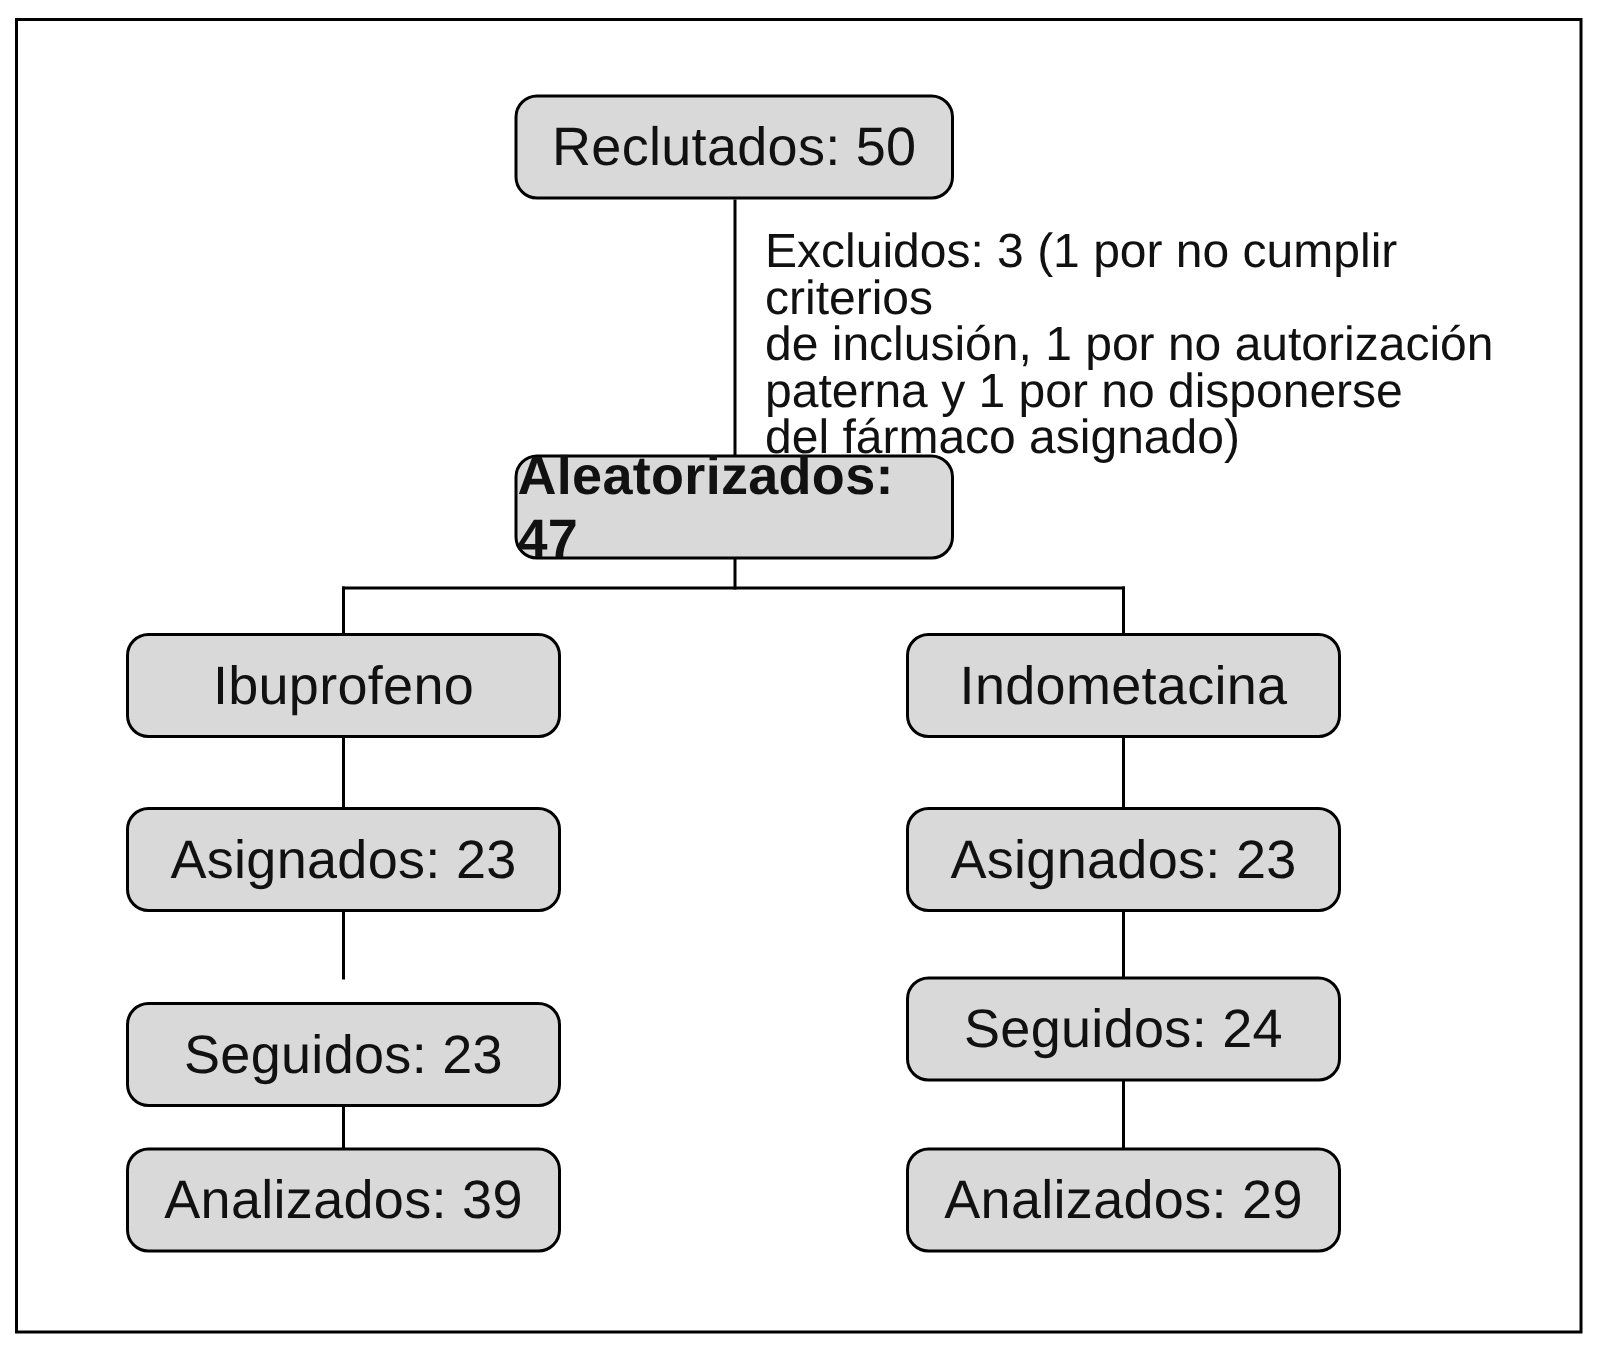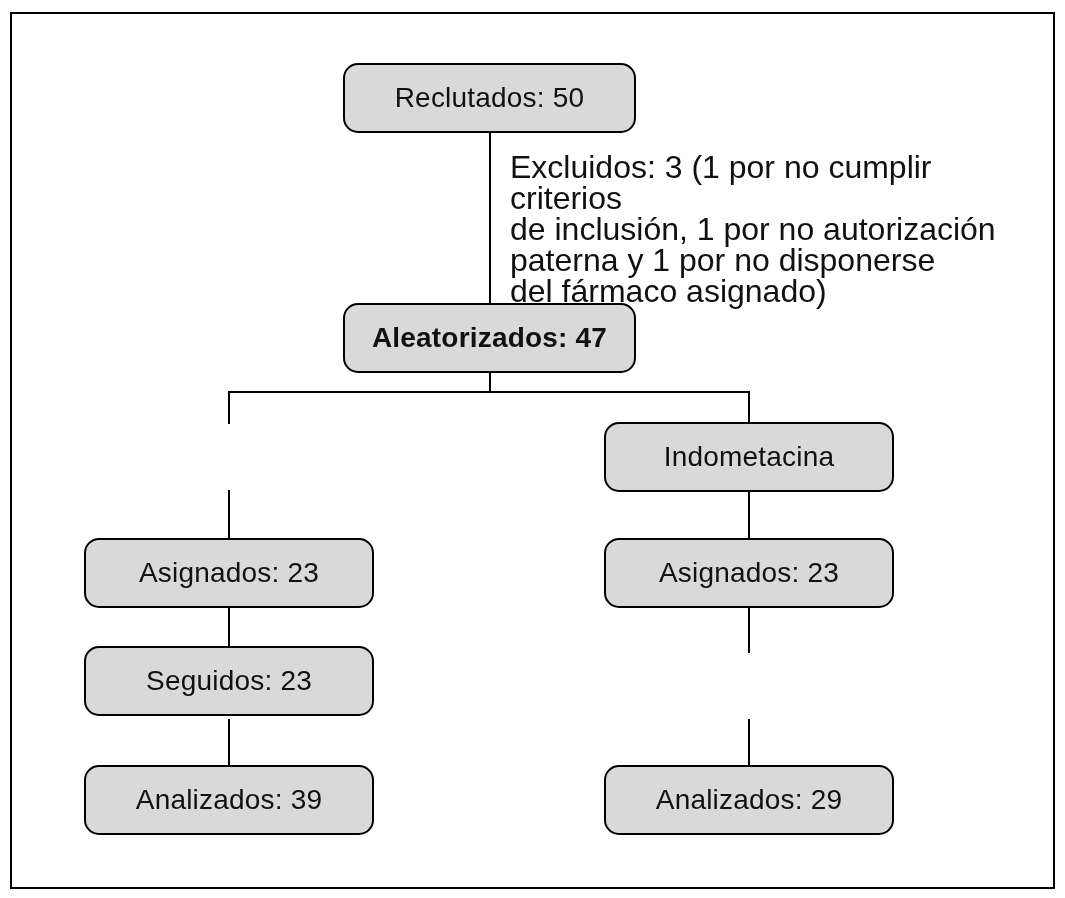--- a/index.html
+++ b/index.html
@@ -28,36 +28,36 @@
   .node {
     position: absolute;
     height: 70px;
     background: #d9d9d9;
     border: 2px solid #000000;
     border-radius: 15px;
     box-sizing: border-box;
     display: flex;
     align-items: center;
     justify-content: center;
-    font-size: 28px;
+    font-size: 36px;
     color: #111111;
     letter-spacing: 0.2px;
     z-index: 2;
   }
   .w-top { width: 293px; }
   .w-col { width: 290px; }
 
   
   #box-recruited    { left: 343px; top: 63px;  }
   #box-randomized   { left: 343px; top: 303px; font-weight: bold; }
 
   
   #box-arm-left       { left: 84px;  top: 422px; }
   #box-assigned-left  { left: 84px;  top: 538px; }
-  #box-followed-left  { left: 84px;  top: 646px; }
+  #box-followed-left  { left: 84px;  top: 668px; }
   #box-analyzed-left  { left: 84px;  top: 765px; }
 
   
   #box-arm-right      { left: 604px; top: 422px; }
   #box-assigned-right { left: 604px; top: 538px; }
   #box-followed-right { left: 604px; top: 651px; }
   #box-analyzed-right { left: 604px; top: 765px; }
 
   .vline {
     position: absolute;
@@ -117,27 +117,29 @@
 
   <div class="exclusion-note">Excluidos: 3 (1 por no cumplir criterios
 de inclusión, 1 por no autorización
 paterna y 1 por no disponerse
 del fármaco asignado)</div>
 
   <div class="node w-top" id="box-recruited">Reclutados: 50</div>
 
   <div class="node w-top" id="box-randomized">Aleatorizados: 47</div>
 
+  <div class="node w-col" id="box-arm-left">Ibuprofeno</div>
 
   <div class="node w-col" id="box-assigned-left">Asignados: 23</div>
 
   <div class="node w-col" id="box-followed-left">Seguidos: 23</div>
 
   <div class="node w-col" id="box-analyzed-left">Analizados: 39</div>
 
   <div class="node w-col" id="box-arm-right">Indometacina</div>
 
   <div class="node w-col" id="box-assigned-right">Asignados: 23</div>
 
+  <div class="node w-col" id="box-followed-right">Seguidos: 24</div>
 
   <div class="node w-col" id="box-analyzed-right">Analizados: 29</div>
 
 </div>
 
 </body></html>

